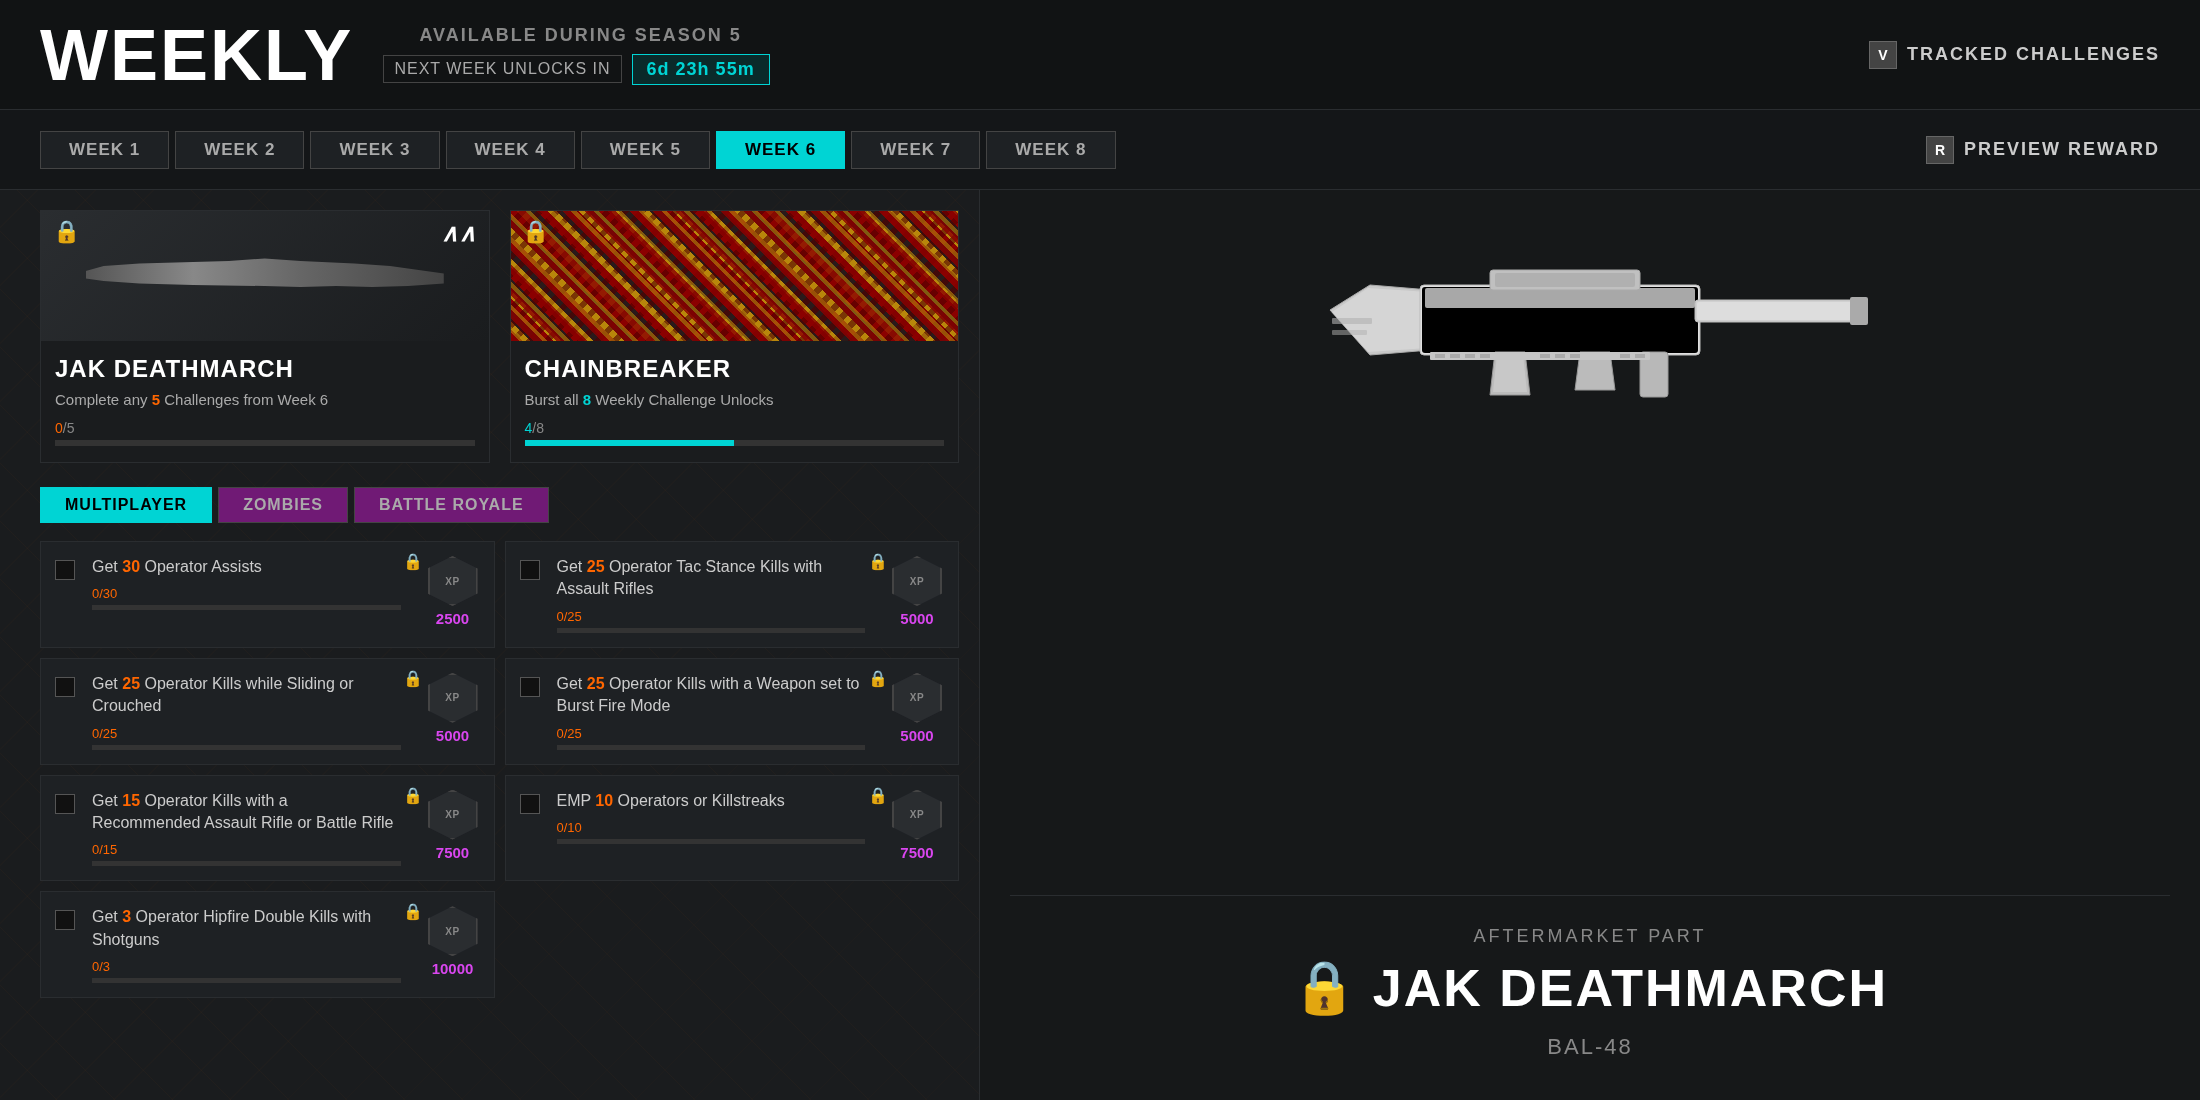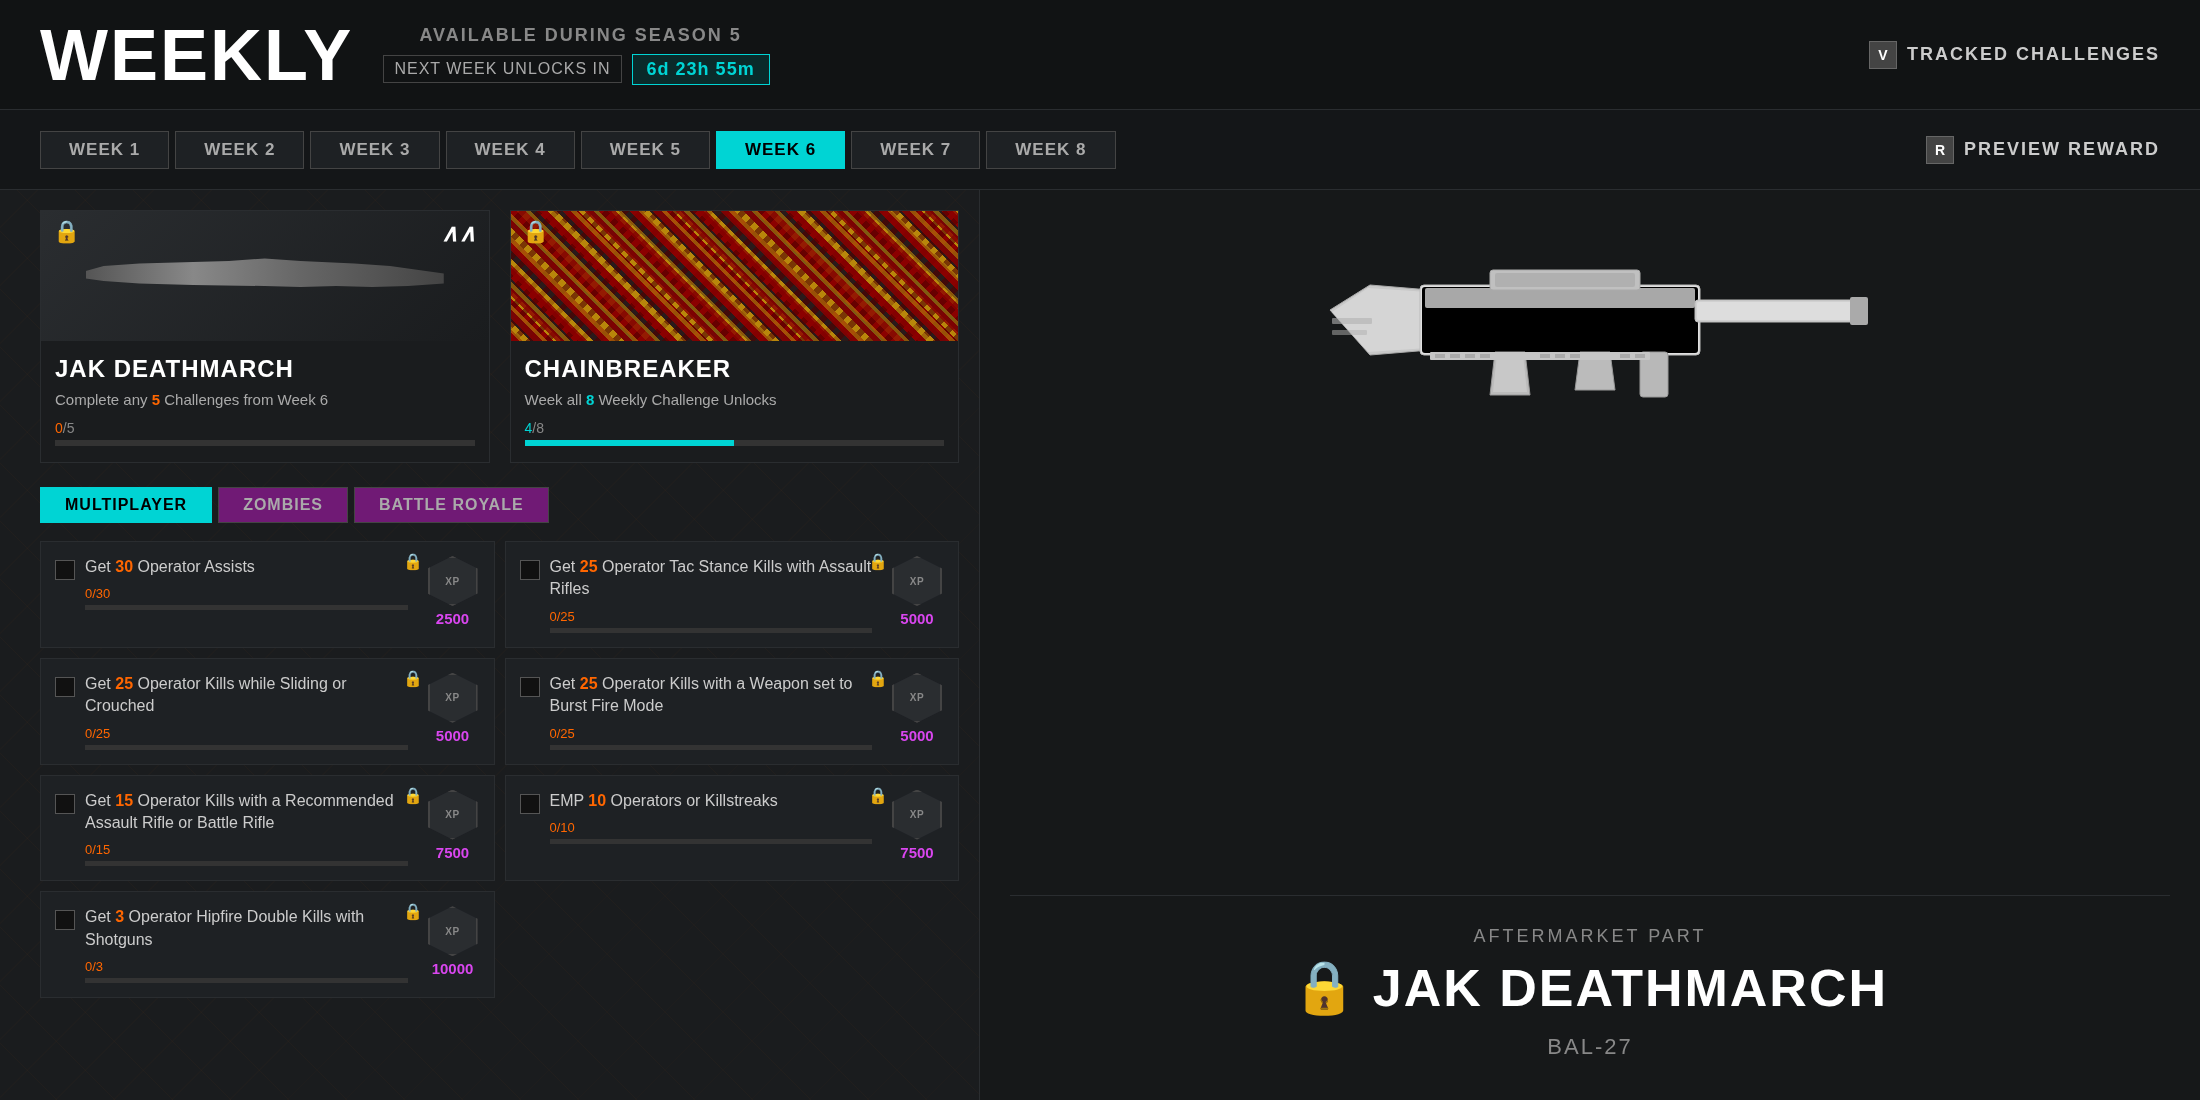--- a/index.html
+++ b/index.html
@@ -353,21 +353,21 @@
       grid-template-columns: 1fr 1fr;
       gap: 10px;
     }
 
     .challenge-item {
       background: #1e2124;
       border: 1px solid #2a2d30;
       padding: 14px 16px 14px 14px;
       display: flex;
       align-items: flex-start;
-      gap: 10px;
+      gap: 17px;
       position: relative;
     }
 
     .challenge-checkbox {
       width: 20px;
       height: 20px;
       border: 1px solid #555;
       background: #111;
       flex-shrink: 0;
       margin-top: 4px;
@@ -577,21 +577,21 @@
         </div>
 
         <div class="reward-card">
           <div class="reward-card-image chain-card-image">
             <div class="chain-pattern"></div>
             <div class="lock-icon">🔒</div>
           </div>
           <div class="reward-card-info">
             <div class="reward-card-name">CHAINBREAKER</div>
             <div class="reward-card-desc">
-              <span>Week all </span><span class="highlight-cyan">8</span><span> Weekly Challenge Unlocks</span>
+              <span>Burst all </span><span class="highlight-cyan">8</span><span> Weekly Challenge Unlocks</span>
             </div>
             <div class="progress-bar-container">
               <div class="progress-label">
                 <span style="color:#00d4d4;">4</span><span>/8</span>
               </div>
               <div class="progress-bar">
                 <div class="progress-fill" style="width:50%"></div>
               </div>
             </div>
           </div>
@@ -783,20 +783,20 @@
           </svg>
         </div>
       </div>
 
       <div class="reward-info">
         <div class="aftermarket-label">AFTERMARKET PART</div>
         <div class="aftermarket-name">
           <span>🔒</span>
           <span>JAK DEATHMARCH</span>
         </div>
-        <div class="weapon-type-label">BAL-27</div>
+        <div class="weapon-type-label">BAL-48</div>
       </div>
 
     </div>
 
   </div>
 
 </div>
 
 </body></html>

